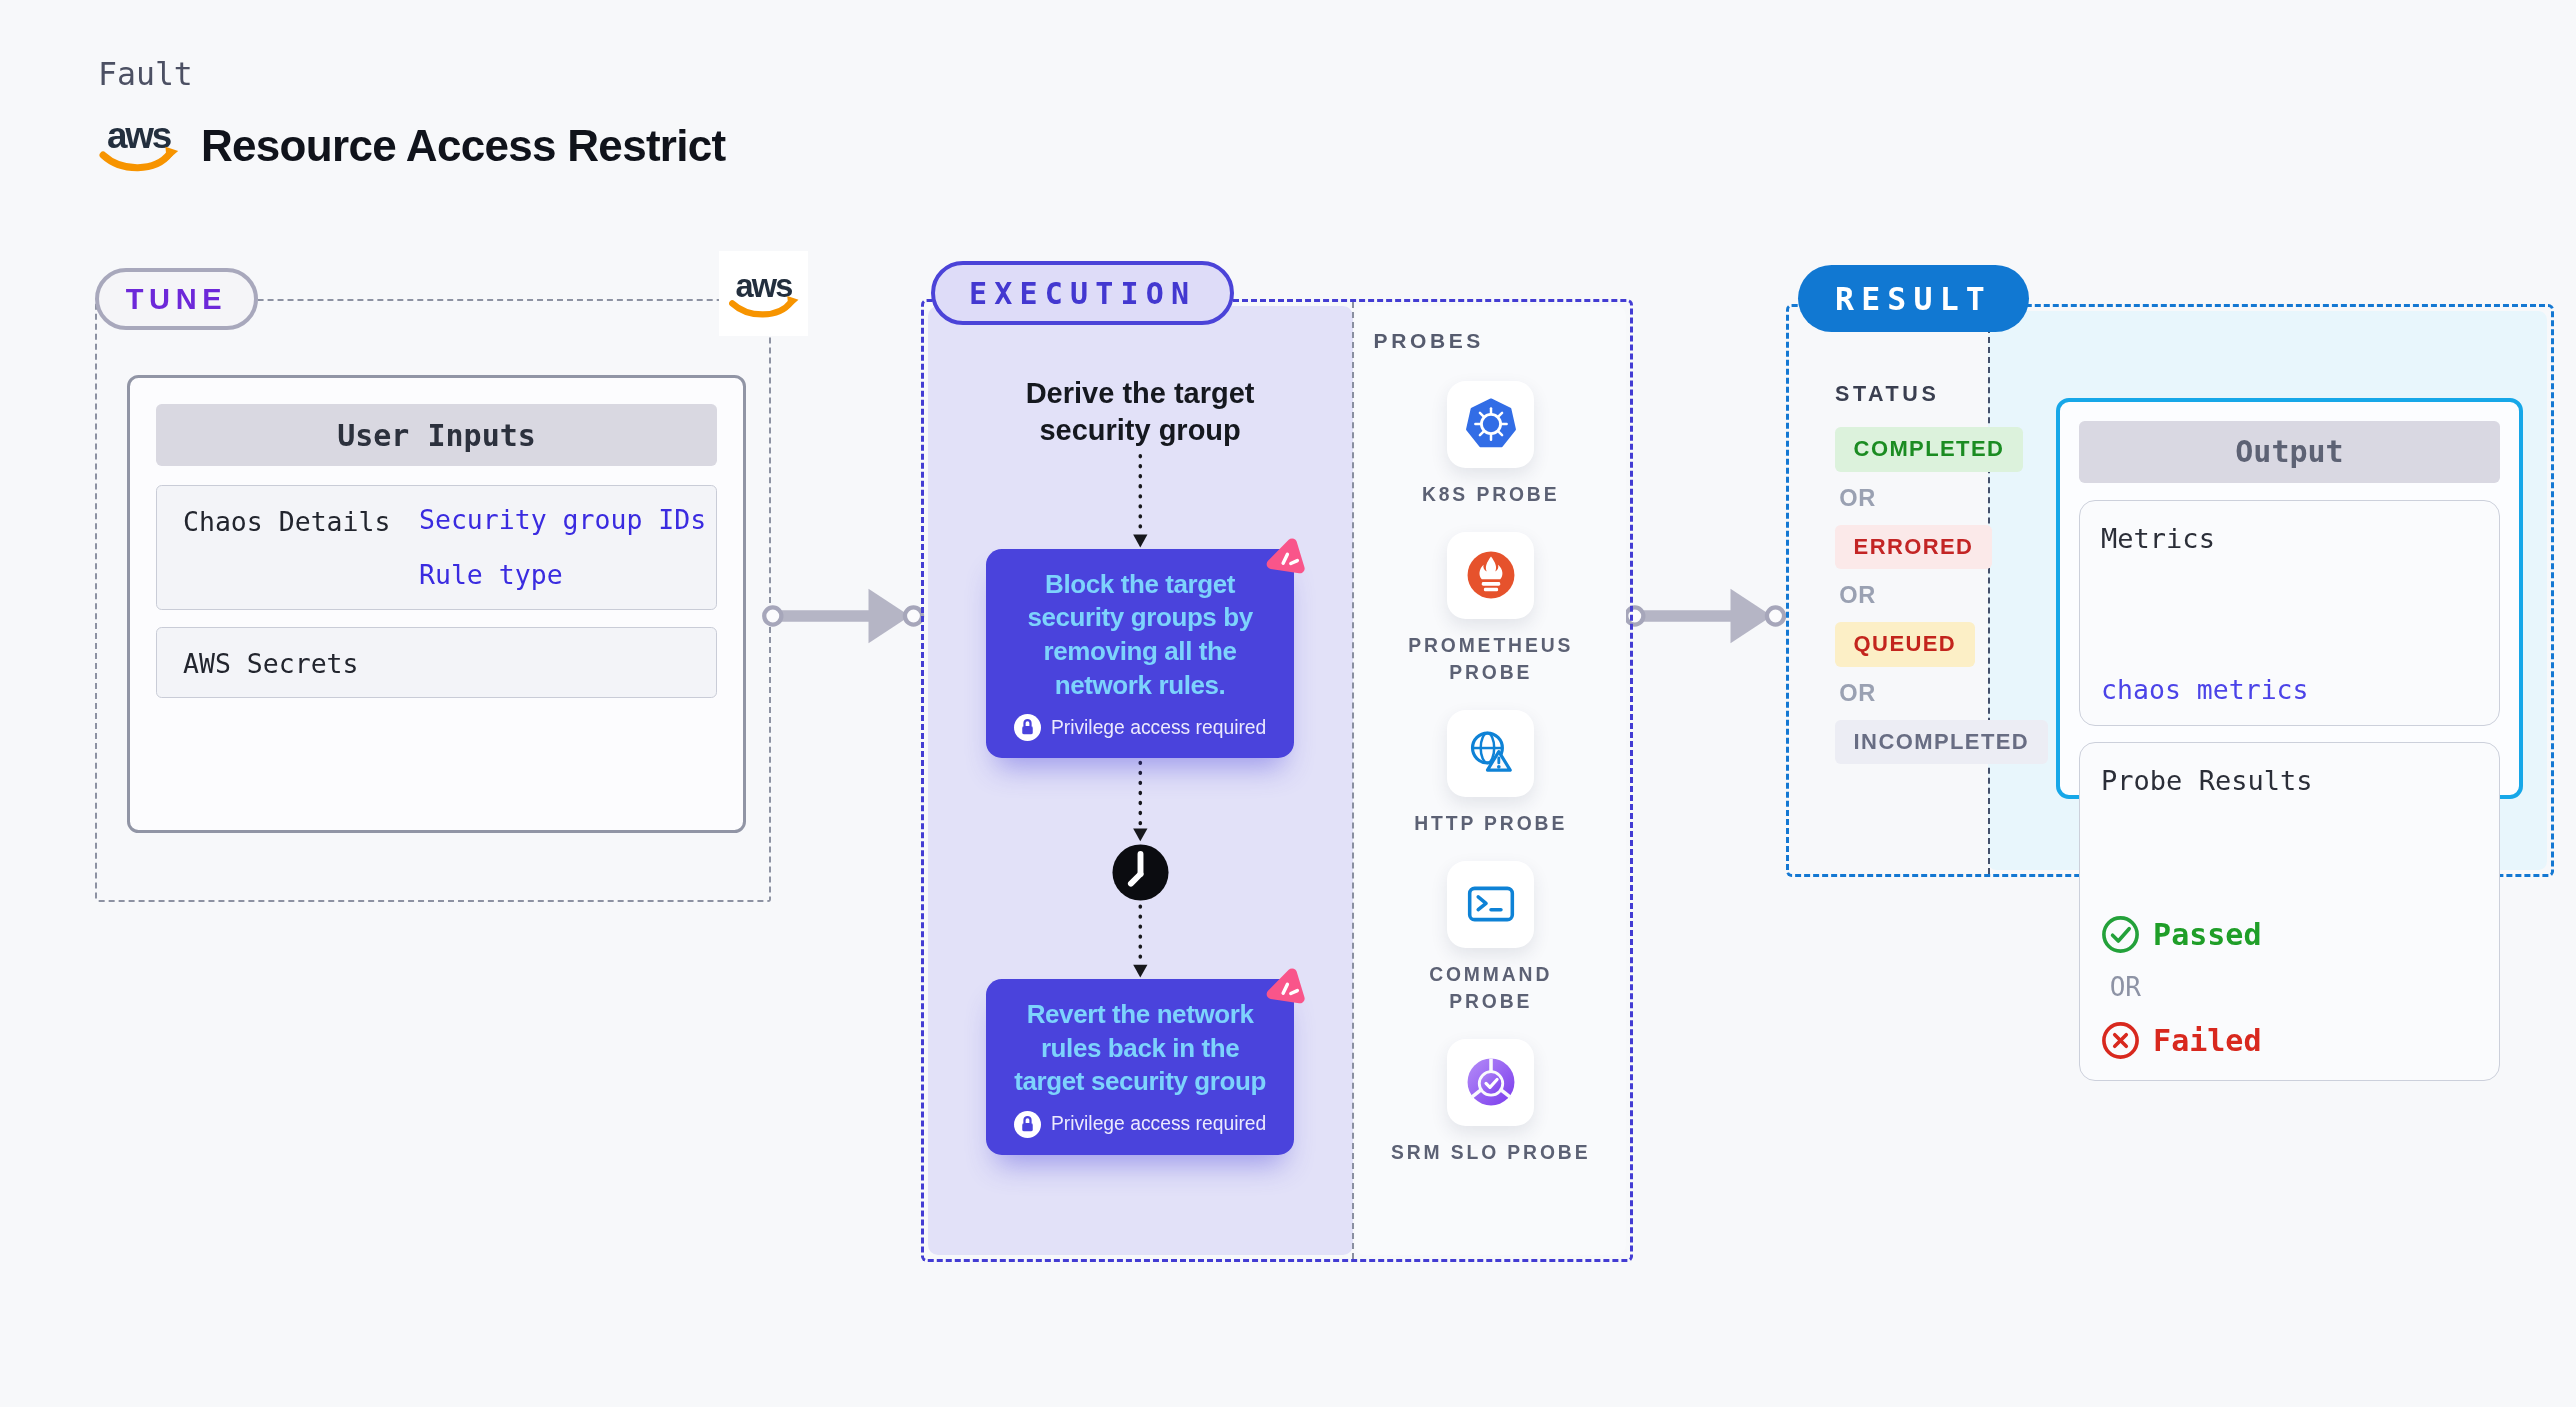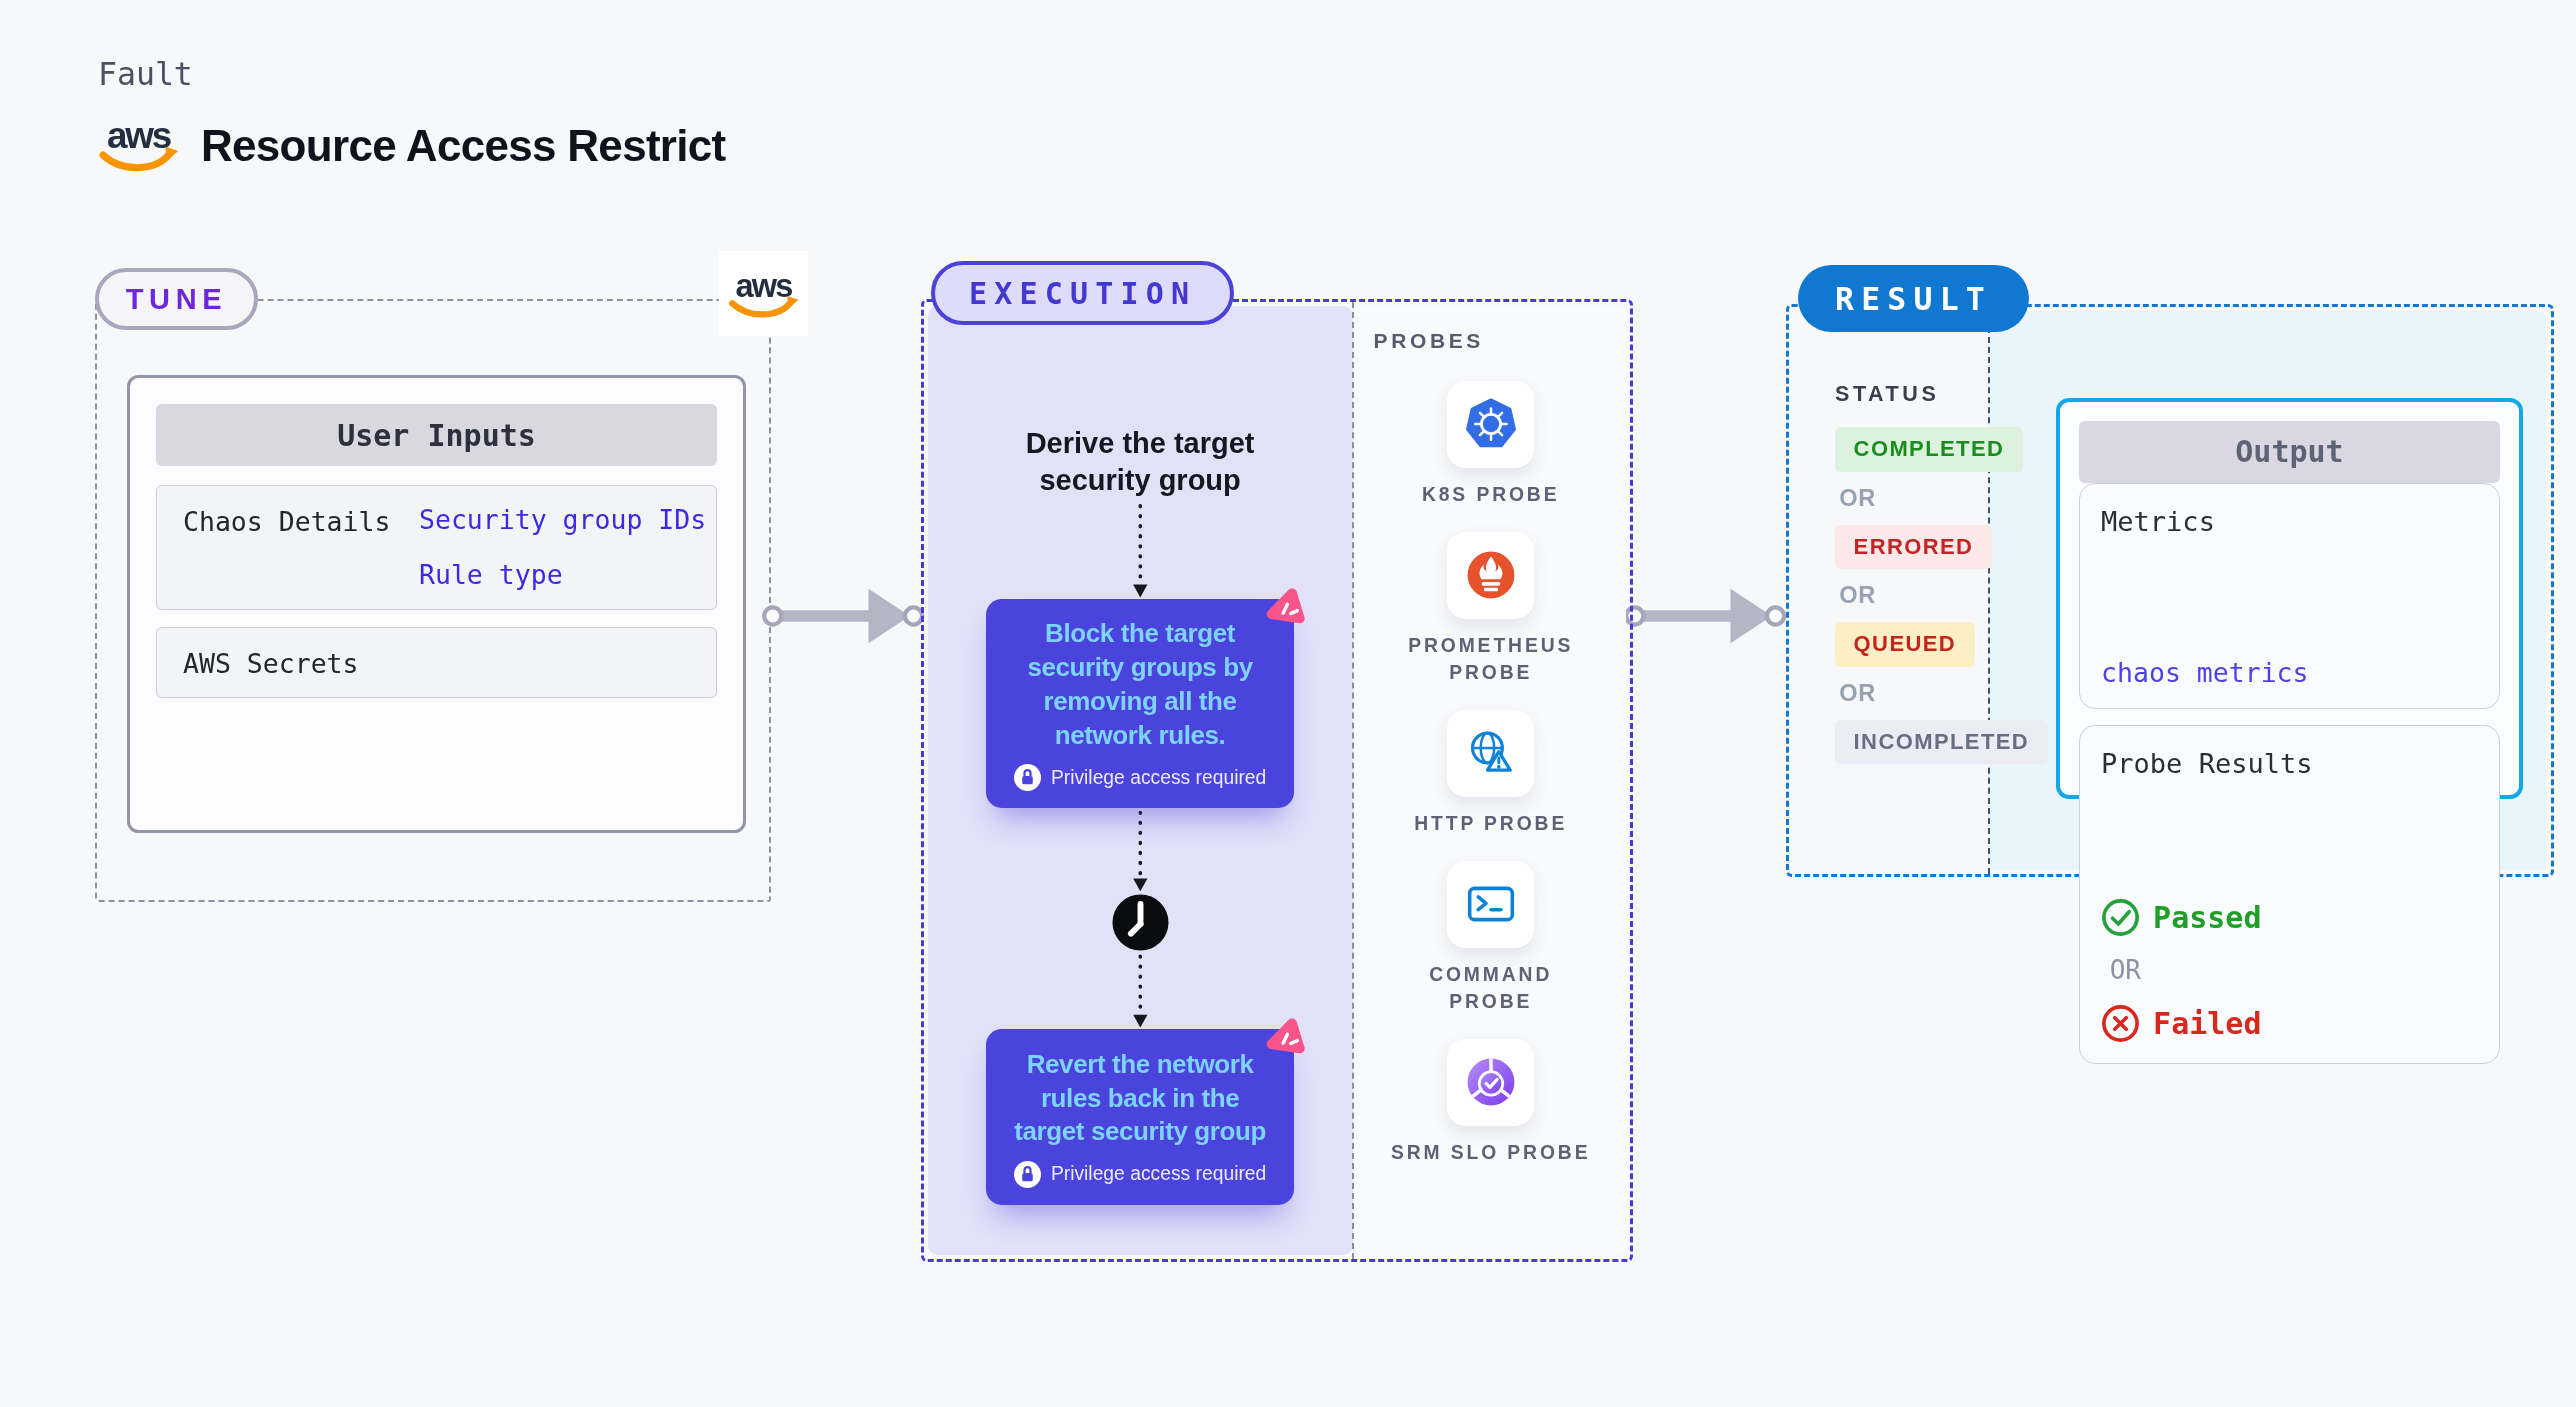--- a/index.html
+++ b/index.html
@@ -45,21 +45,21 @@
   .ui-value { font-size:26.5px; color:#3a2be0; }
 
   
   .conn { position:absolute; width:165px; height:60px; }
 
   
   .exec-box { left:921px; top:299px; width:712px; height:963px;
               border:3.6px dashed #433cd3; border-radius:5.7px; }
   .flow-panel { position:absolute; left:3.6px; top:3.6px; width:425px; height:949px;
                 background:#e2e1f8; border-radius:10px; display:flex; flex-direction:column;
-                align-items:center; padding-top:69px;justify-content:center; }
+                align-items:center; padding-top:69px; }
   .probes-panel { position:absolute; left:431px; top:3.6px; right:3.6px; bottom:3.6px;
                   background:#f9fafc; border-radius:10px; }
   .exec-sep { position:absolute; left:428px; top:0; bottom:0; border-left:2.9px dashed #8a8fa0; }
   .step-text { font-size:29px; font-weight:bold; color:#15181f; text-align:center;
                line-height:1.3; }
   .derive { width:301px; }
   .waitt  { width:236px; margin-top:10px; }
   .chaos-card { position:relative; width:308px; background:#4a43dc; border-radius:15.8px;
                 padding:18.6px 18.6px 17px; box-shadow:0 18.6px 29px -10px rgba(74,67,220,.45); }
   .chaos-card .ctext { color:#7dd3fc; font-size:26px; font-weight:bold; line-height:1.3;
@@ -94,21 +94,21 @@
   .badge-completed   { background:#dcf2dc; color:#1b8c22; }
   .badge-errored     { background:#fbe9e9; color:#c32525; }
   .badge-queued      { background:#fcefc6; color:#c3251d; }
   .badge-incompleted { background:#ecedf4; color:#686d83; }
   .or-lbl { font-size:23.6px; font-weight:bold; color:#9aa1b2; letter-spacing:0.7px; margin-left:4.3px; }
 
   .output-box { left:2056px; top:398px; width:467px; height:401px; background:#fcfdff;
                 border:4.3px solid #16a7e8; border-radius:13px; padding:18.6px; z-index:3; }
   .output-header { height:62px; background:#d9d8e2; border-radius:5.7px; display:flex;
                    align-items:center; justify-content:center; font-size:30px; font-weight:bold;
-                   color:#5d6274; }
+                   color:#5d6274; margin-bottom:17px; }
   .out-row { background:#fafbfd; border:1.4px solid #ccd0db; border-radius:16px;
              padding:20px 0 20px 21.5px; display:flex; align-items:flex-start;flex-direction:column; }
   .out-row + .out-row { margin-top:15.8px; }
   .out-label { flex:0 0 152px; font-size:27px; color:#2b2e38; line-height:1.35; }
   .out-value { font-size:26.5px; color:#4b43e8; padding-top:1.4px; }
   .pr-col { display:flex; flex-direction:column; }
   .pr-item { display:flex; align-items:center; gap:13px; }
   .pr-passed { font-size:30px; font-weight:bold; color:#1f9e28; }
   .pr-failed { font-size:30px; font-weight:bold; color:#d8281e; }
   .pr-or { font-size:26px; color:#8d93a5; margin:18.6px 0 18.6px 8.6px;

